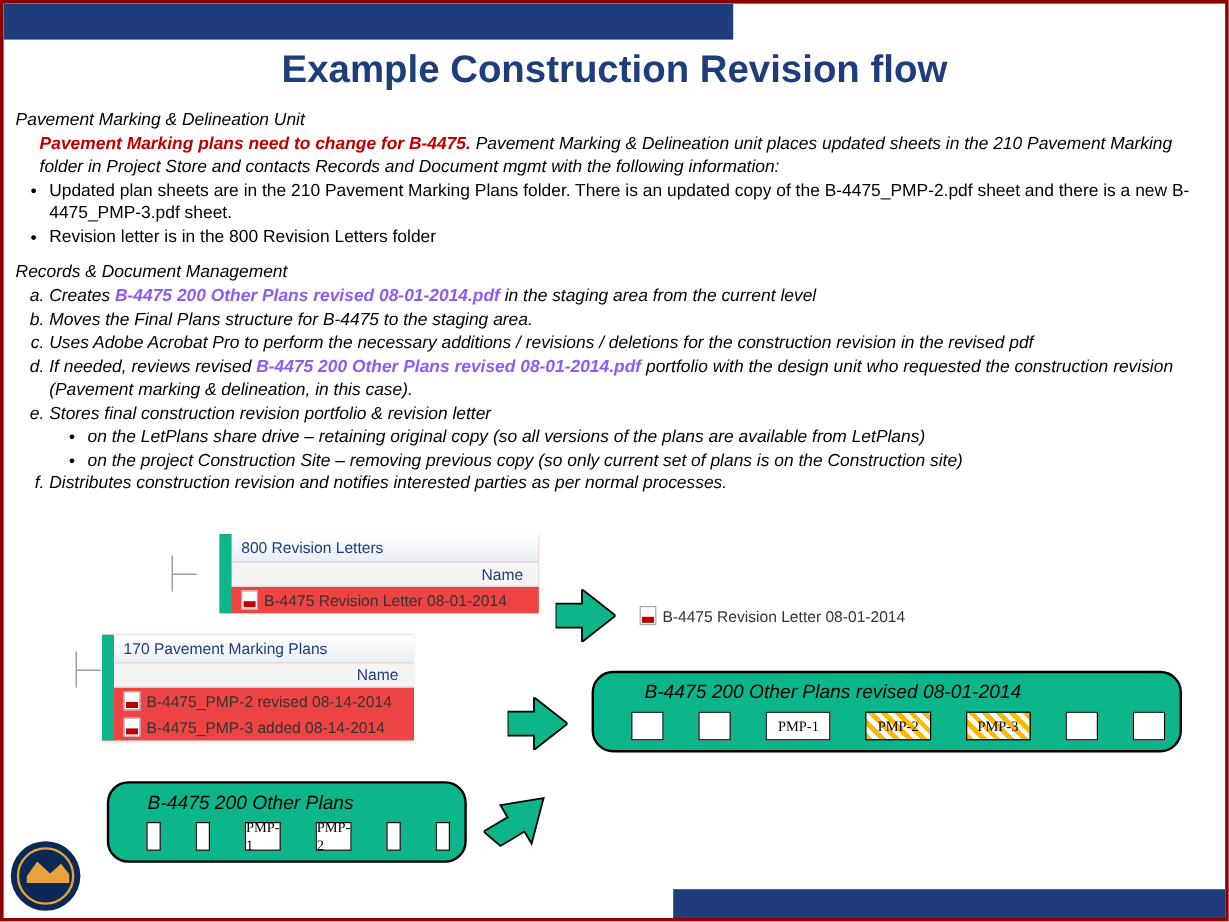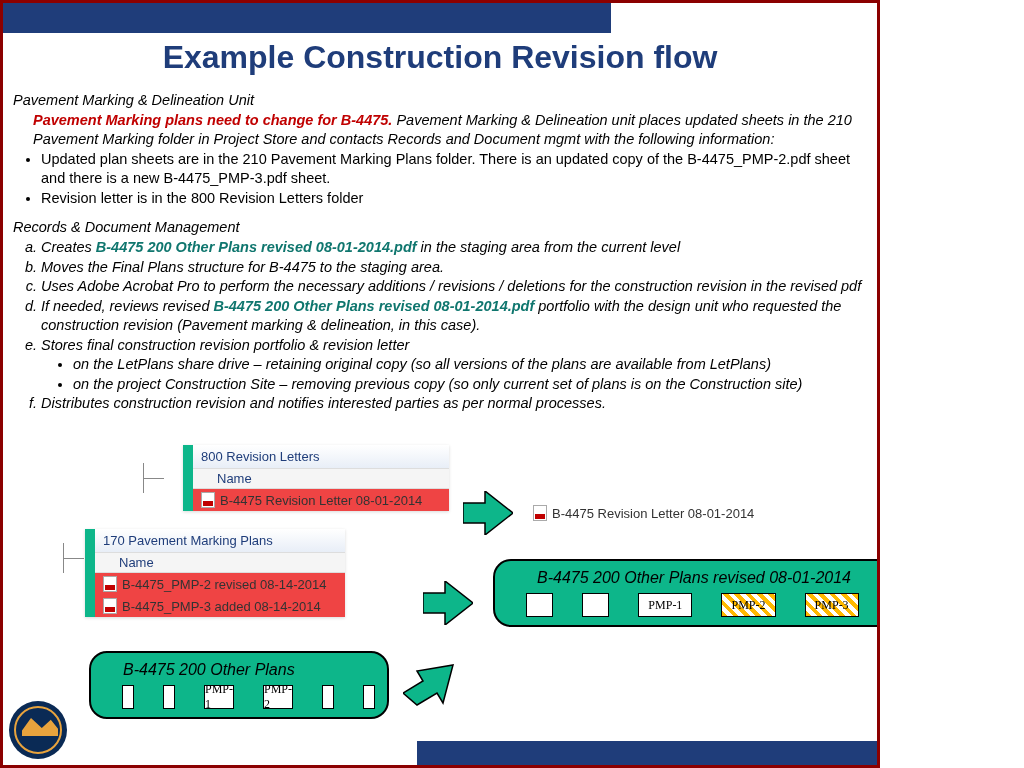--- a/index.html
+++ b/index.html
@@ -1,31 +1,31 @@
 <!DOCTYPE html>
 <html><head>
 <meta charset="utf-8">
 <style>
   * { box-sizing: border-box; margin: 0; padding: 0; }
   body { background: #fff; font-family: Arial, Helvetica, sans-serif; color: #000; }
-  .slide { width: 880px; height: 768px; border: 3px solid #8B0000; position: relative; background: #fff; overflow: hidden; }
+  .slide { width: 1024px; height: 768px; border: 3px solid #8B0000; position: relative; background: #fff; overflow: hidden; }
   .top-bar { position: absolute; top: 0; left: 0; width: 608px; height: 30px; background: #1F3D7A; }
   .title { position: absolute; top: 36px; left: 0; width: 100%; text-align: center; font-size: 32px; font-weight: bold; color: #1F3D7A; }
   .content { position: absolute; top: 82px; left: 10px; right: 10px; font-size: 14.5px; line-height: 1.35; }
   .italic { font-style: italic; margin-left: 20px; }
   .red { color: #C00000; font-weight: bold; font-style: italic; }
-  .blue { color: #0f766e; font-weight: bold; font-style: italic; }
+  .blue { color: #8b5cf6; font-weight: bold; font-style: italic; }
   ul.bullets { list-style: disc; margin-left: 28px; }
   ol.letters { list-style: lower-alpha; margin-left: 28px; font-style: italic; }
   ul.sub { list-style: disc; margin-left: 60px; font-style: italic; }
   .section-head { font-style: italic; margin-top: 6px; }
 
   .folder-block { position: absolute; background: #ef4444; border-left: 10px solid #0DB68A; box-shadow: 0 1px 3px rgba(0,0,0,0.15); font-size: 13px; }
   .folder-block .header { padding: 4px 8px; color: #1F3D7A; background: linear-gradient(#fff, #e8eef7); }
-  .folder-block .sub-header { padding: 2px 24px; color: #1F3D7A; background: #f5f5f5; border-top: 1px solid #ddd; border-bottom: 1px solid #ddd; }
+  .folder-block .sub-header { padding: 2px 13px; color: #1F3D7A; background: #f5f5f5; border-top: 1px solid #ddd; border-bottom: 1px solid #ddd; text-align: right; }
   .folder-block .file-row { padding: 3px 8px; display: flex; align-items: center; gap: 5px; color: #333; }
   .pdf-icon { width: 14px; height: 16px; background: #fff; border: 1px solid #aaa; position: relative; display: inline-block; }
   .pdf-icon::after { content: ""; position: absolute; bottom: 1px; left: 1px; right: 1px; height: 5px; background: #C00000; }
 
   .big-arrow { position: absolute; }
   .big-arrow svg { display:block; }
 
   .pill-box { position: absolute; background: #0DB68A; border: 2px solid #000; border-radius: 18px; padding: 8px 12px; }
   .pill-box .label { font-style: italic; color: #000; font-size: 16px; margin-bottom: 6px; margin-left: 30px; }
   .tabs { display: flex; gap: 10px; }

